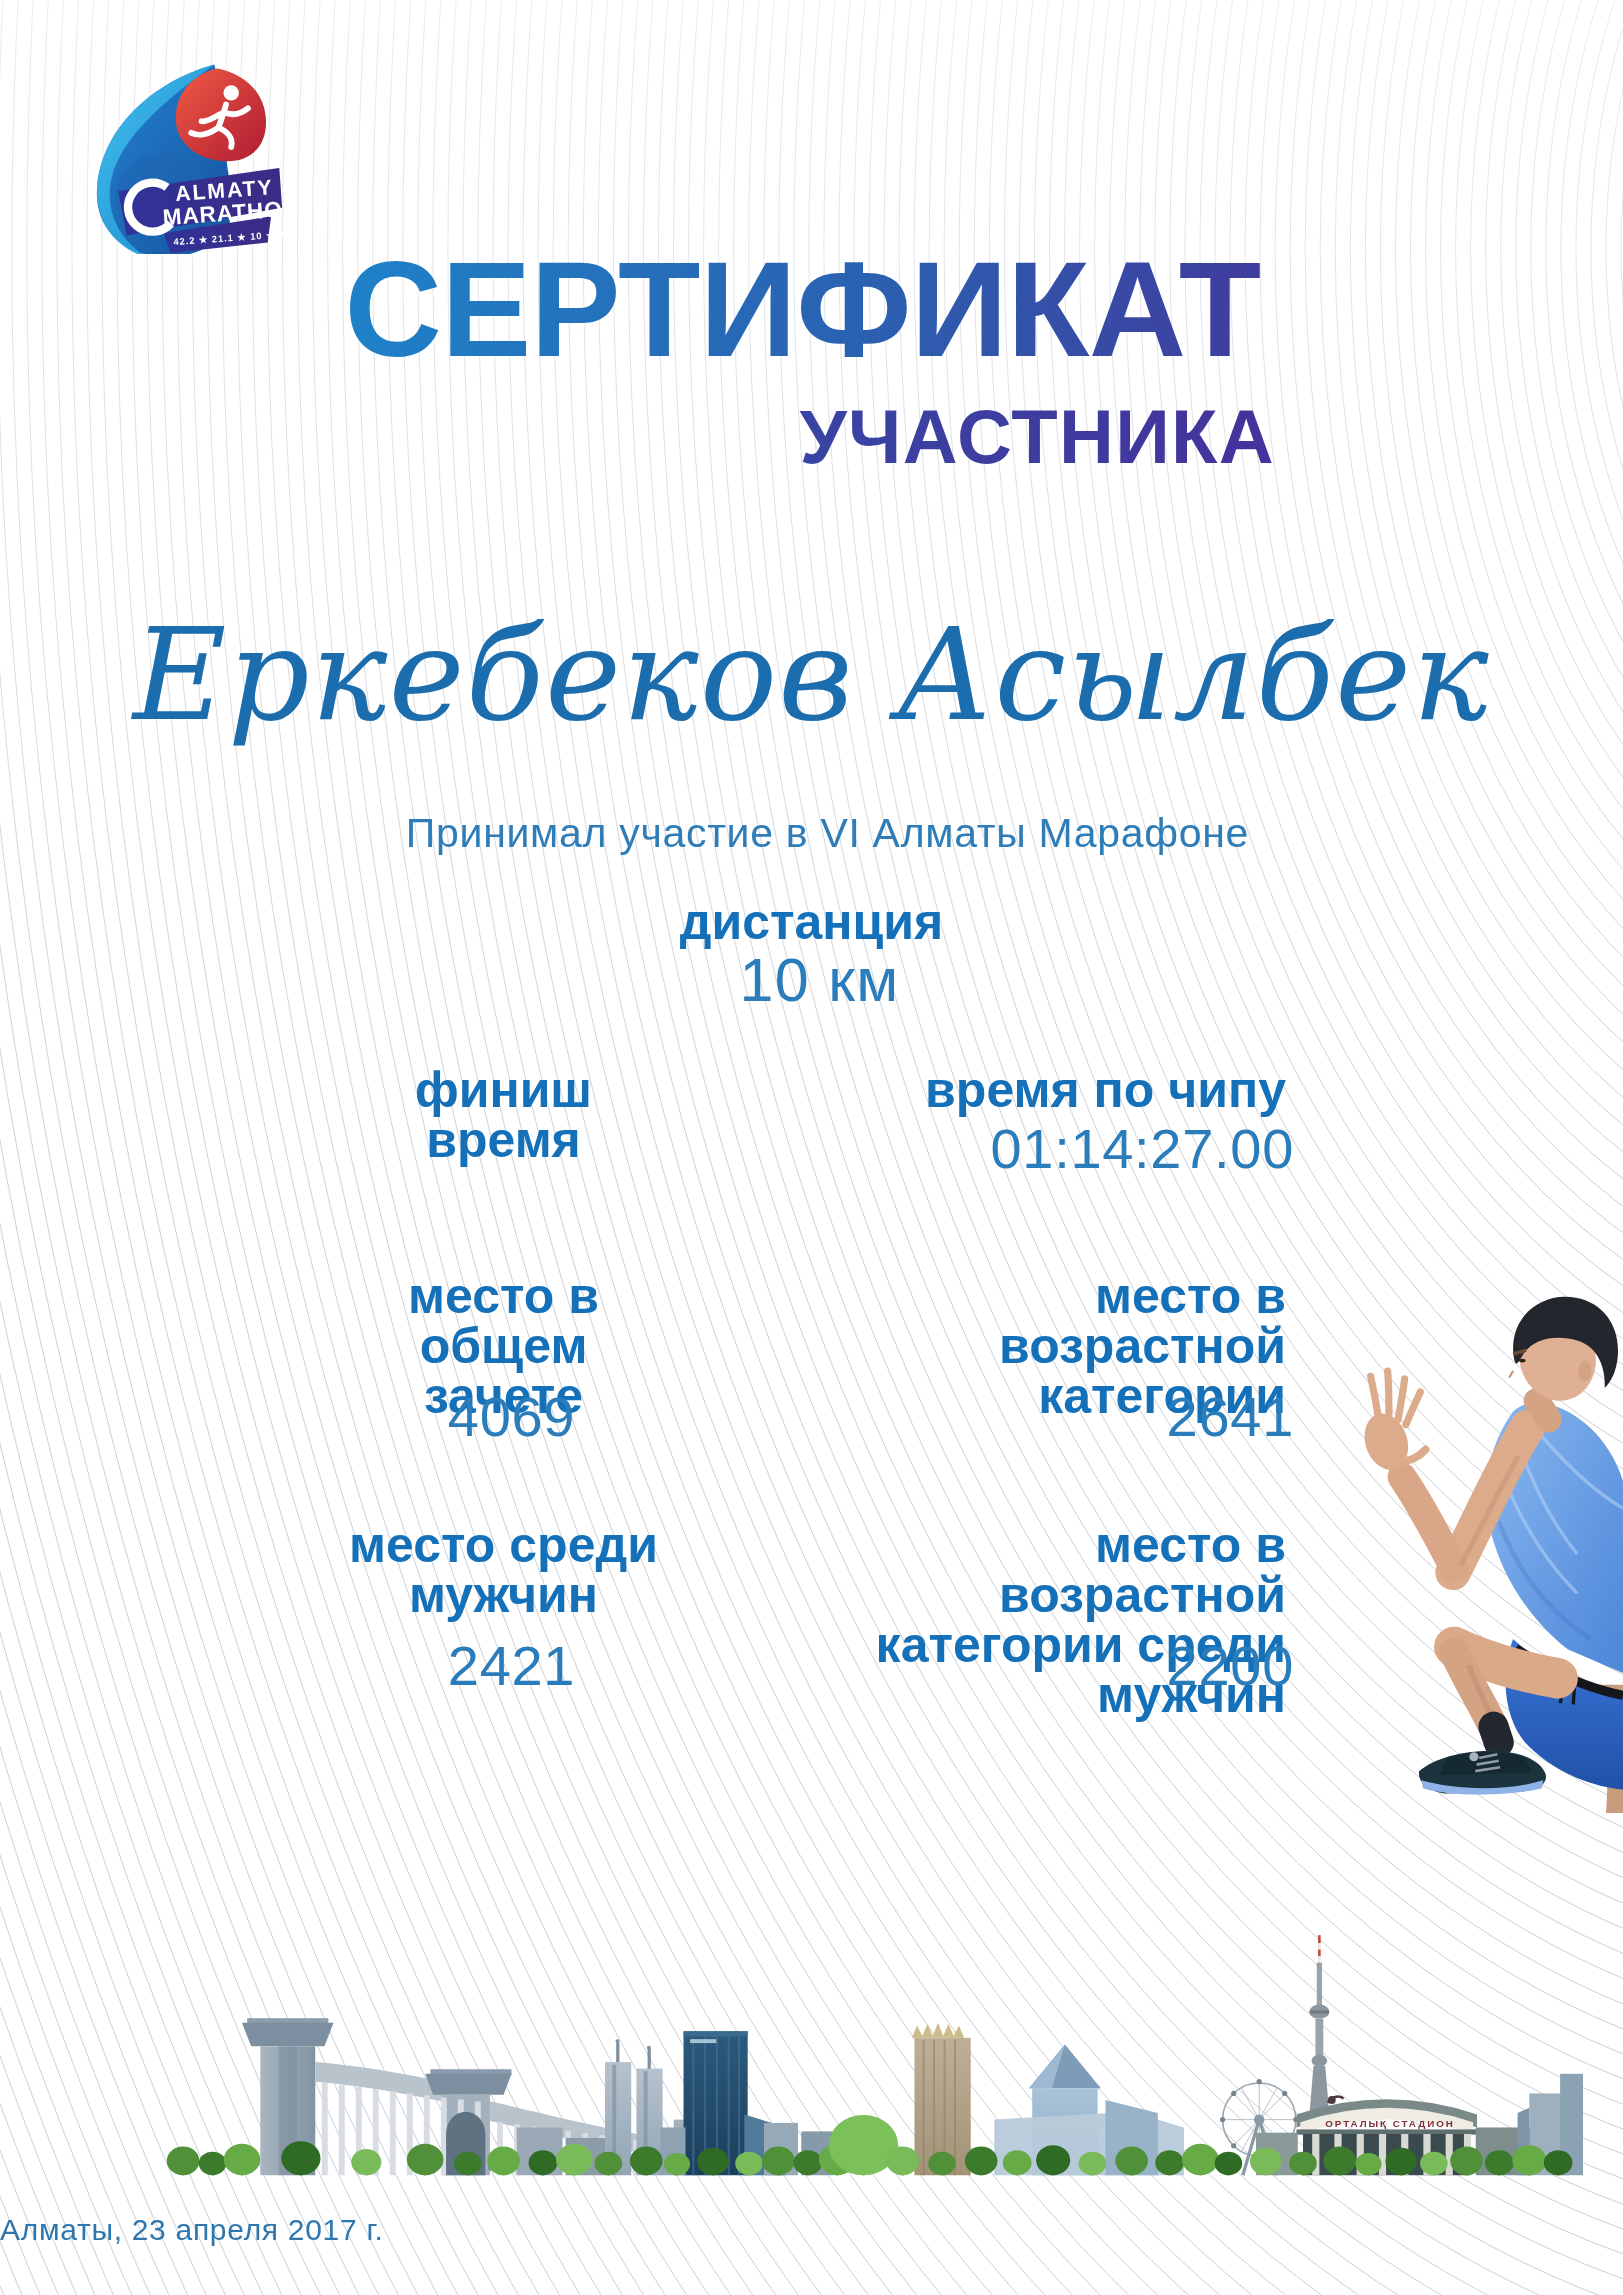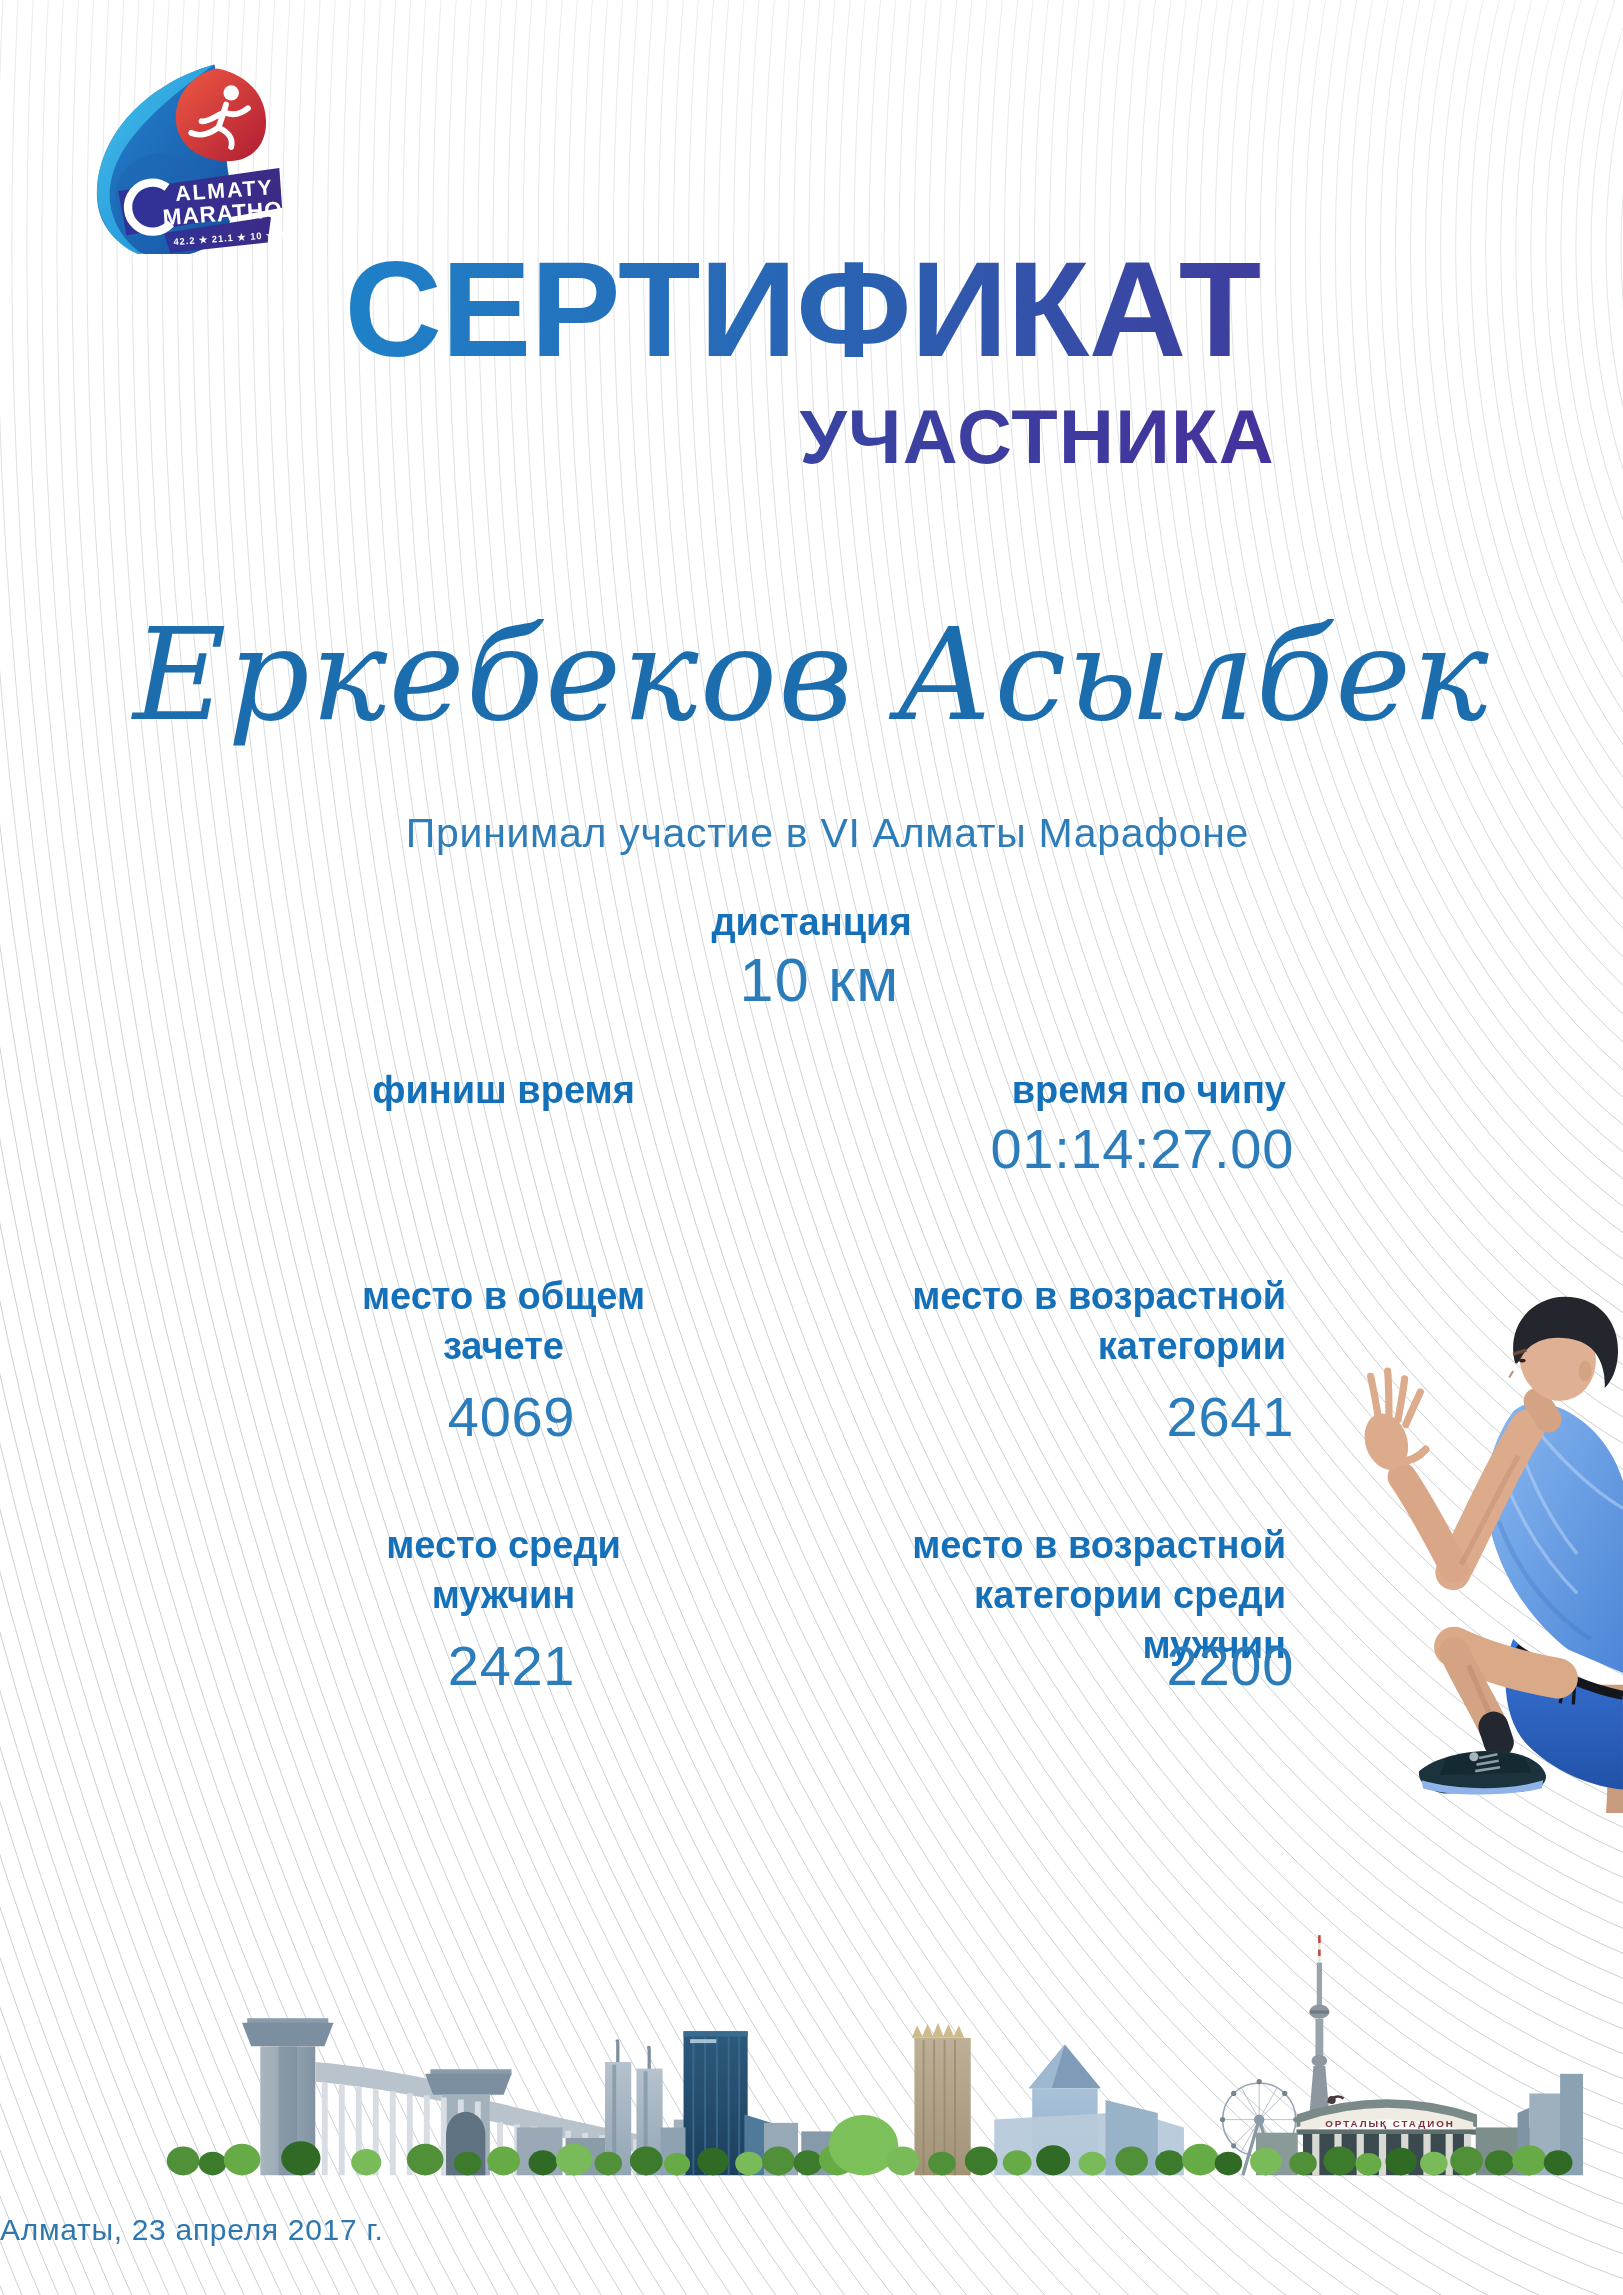--- a/index.html
+++ b/index.html
@@ -20,21 +20,21 @@
   .title-sub{margin-top:3.9px;font-size:76px;font-weight:700;letter-spacing:1.3px;text-align:right;
       background:linear-gradient(90deg,#2d55a9 0%,#44339c 100%);
       -webkit-background-clip:text;background-clip:text;color:transparent;}
 
   .name{position:absolute;left:0;top:600px;width:100%;text-align:center;z-index:3;
       font-family:"DejaVu Serif",serif;font-style:italic;font-size:128px;color:#1c6dad;letter-spacing:1.3px;}
 
   .event-line{position:absolute;left:16px;top:810px;width:100%;text-align:center;z-index:3;
       font-size:41px;color:#2e7db8;letter-spacing:0.7px;}
 
-  .s-label{position:absolute;z-index:3;font-size:38px;font-weight:700;color:#1470b8;line-height:50px;text-align:center;}
+  .s-label{position:absolute;z-index:3;font-size:50px;font-weight:700;color:#1470b8;line-height:50px;text-align:center;}
   .s-value{position:absolute;z-index:3;font-size:56px;font-weight:400;color:#2a7cba;line-height:1;text-align:center;letter-spacing:0.7px;margin-left:8px;}
 
   .full{left:0;width:100%;}
   .colL{left:340px;width:327px;}
   .colR{left:828px;width:458px;text-align:right;}
   .lbl-dist{top:897px;}
   .val-dist{top:950px;font-size:61px;letter-spacing:1.3px;}
   .lbl-r1{top:1065px;}
   .val-r1{top:1121px;}
   .lbl-r2{top:1271px;}

